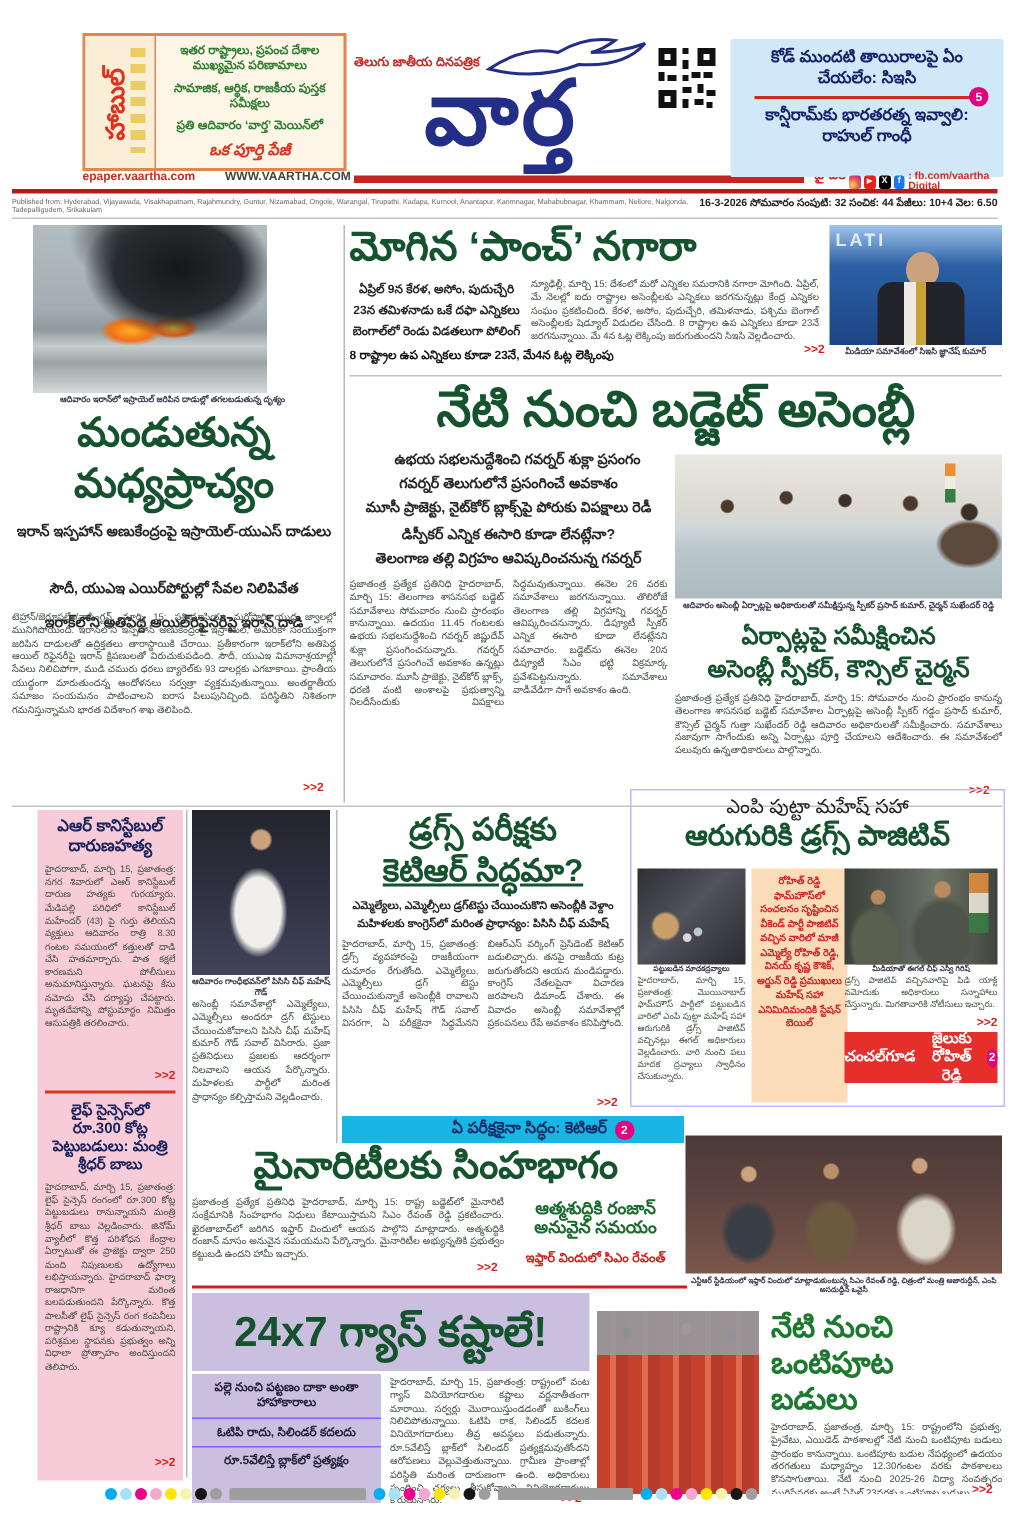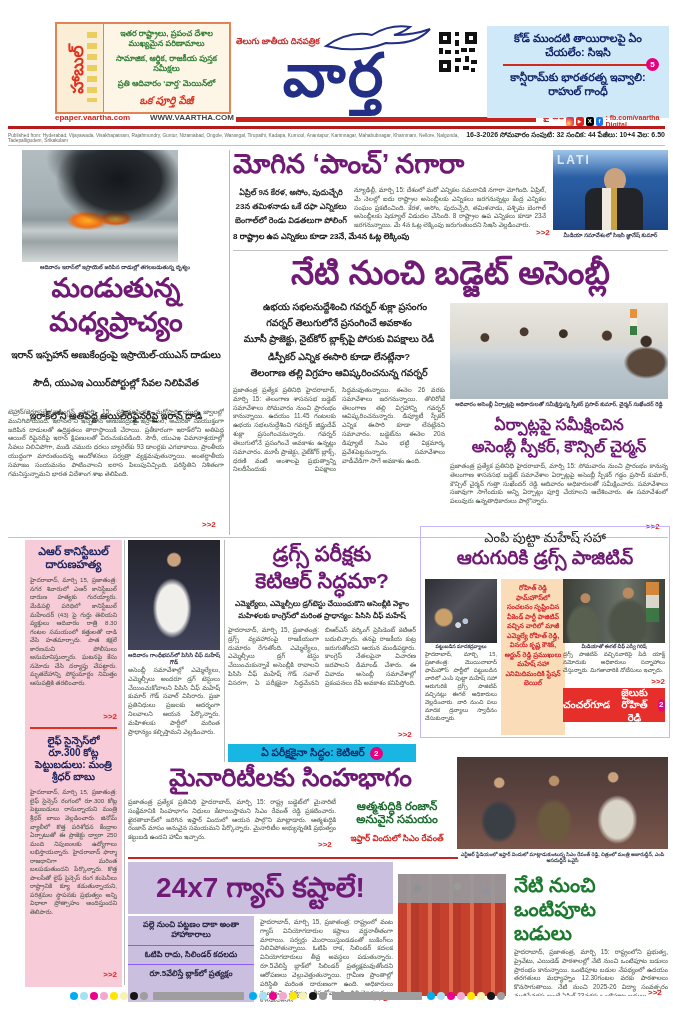--- a/index.html
+++ b/index.html
@@ -1,20 +1,20 @@
 <!DOCTYPE html>
 <html><head>
 <meta charset="utf-8">
 <style>
   html,body{margin:0;padding:0;background:#ffffff;}
   .page{position:relative;width:673px;height:1024px;background:#fff;overflow:hidden;
         font-family:"Liberation Sans","DejaVu Sans",sans-serif;}
   .abs{position:absolute;}
   .t-c{text-align:center;}
-  .hl{font-weight:bold;color:#701a75;line-height:1.08;}
+  .hl{font-weight:bold;color:#14532d;line-height:1.08;}
   .sub{font-weight:bold;color:#262626;line-height:1.15;}
   .body{font-size:6.4px;line-height:1.38;text-align:justify;color:#3e4f3e;}
   .cap{font-size:5.6px;font-weight:bold;color:#38384e;text-align:center;line-height:1.25;}
   .jump{color:#e02020;font-weight:bold;font-size:8px;white-space:nowrap;}
   .cols2{column-count:2;column-gap:6px;}
   .ph{position:absolute;overflow:hidden;background:#9aa3a8;}
   .vline{position:absolute;width:1px;background:#b9b9b9;}
   .hline{position:absolute;height:1px;background:#c2c2c2;}
   .redline{position:absolute;height:2px;background:#c8231e;}
 
@@ -47,21 +47,21 @@
   .pubfrom{font-size:4.8px;color:#666;}
   .issue{font-size:7px;font-weight:bold;color:#1e1e1e;}
 
   
   .pinkbox{background:#f7cbd7;padding:5px 5px;}
   .pinkhl{color:#1c2560;font-weight:bold;text-align:center;line-height:1.2;}
   .lav{background:#cbbfe0;}
   .lavsub{font-weight:bold;color:#23233a;font-size:8px;text-align:center;line-height:1.3;
           padding:4px 3px;border-bottom:1px solid #8b5cf6;}
   .cyanband{background:#18b7e3;display:flex;align-items:center;justify-content:center;gap:5px;
-            color:#0d2a6b;font-weight:bold;font-size:10.5px;}
+            color:#0d2a6b;font-weight:bold;font-size:10.5px;padding-left:40px;}
   .redbox{background:#e62e2a;color:#fff;font-weight:bold;text-align:center;
           display:flex;align-items:center;justify-content:center;gap:4px;font-size:10px;line-height:1.25;}
   .orangenote{background:#fadcb8;color:#d2232a;font-weight:bold;font-size:6.6px;text-align:center;
               line-height:1.45;padding:4px 3px;}
   .greenhl{color:#1b7a2e;font-weight:bold;line-height:1.1;}
 
   
   .ph-fire{background:
     radial-gradient(ellipse 85px 62px at 62% 26%,#15181b 0%,#272c30 50%,rgba(39,44,48,0) 74%),
     radial-gradient(ellipse 55px 42px at 40% 8%,#2c3136 0%,rgba(44,49,54,0) 70%),
@@ -201,21 +201,21 @@
 
   <div class="vline" style="left:229px;top:150px;height:385px;"></div>
 
   <div>
     <div class="ph ph-fire" style="left:22px;top:150px;width:156px;height:112px;"></div>
     <div class="abs cap" style="left:8px;top:264px;width:214px;">ఆదివారం ఇరాన్‌లో ఇస్రాయెల్ జరిపిన దాడుల్లో తగలబడుతున్న దృశ్యం</div>
     <div class="abs hl t-c" style="left:8px;top:274px;width:216px;font-size:27px;">మండుతున్న</div>
     <div class="abs hl t-c" style="left:8px;top:308px;width:216px;font-size:27px;">మధ్యప్రాచ్యం</div>
     <div class="abs sub t-c" style="left:8px;top:350px;width:216px;font-size:9.5px;">ఇరాన్ ఇస్పహాన్ అణుకేంద్రంపై ఇస్రాయెల్-యుఎస్ దాడులు</div>
     <div class="abs sub t-c" style="left:8px;top:370px;width:216px;font-size:9.5px;margin-top:41px;">ఇరాక్‌లోని అతిపెద్ద ఆయిల్‌రిఫైనరీపై ఇరాన్ దాడి</div>
-    <div class="abs sub t-c" style="left:8px;top:378px;width:216px;font-size:9.5px;">సౌదీ, యుఎఇ ఎయిర్‌పోర్టుల్లో సేవల నిలిపివేత</div>
+    <div class="abs sub t-c" style="left:8px;top:388px;width:216px;font-size:9.5px;">సౌదీ, యుఎఇ ఎయిర్‌పోర్టుల్లో సేవల నిలిపివేత</div>
     <div class="abs body" style="left:8px;top:408px;width:216px;height:112px;overflow:hidden;">టెహ్రాన్/జెరూసలేం/వాషింగ్టన్, మార్చి 15: పశ్చిమాసియా మరోసారి యుద్ధ జ్వాలల్లో మునిగిపోయింది. ఇరాన్‌లోని ఇస్పహాన్ అణుకేంద్రంపై ఇస్రాయెల్, అమెరికా సంయుక్తంగా జరిపిన దాడులతో ఉద్రిక్తతలు తారాస్థాయికి చేరాయి. ప్రతీకారంగా ఇరాక్‌లోని అతిపెద్ద ఆయిల్ రిఫైనరీపై ఇరాన్ క్షిపణులతో విరుచుకుపడింది. సౌదీ, యుఎఇ విమానాశ్రయాల్లో సేవలు నిలిచిపోగా, ముడి చమురు ధరలు బ్యారెల్‌కు 93 డాలర్లకు ఎగబాకాయి. ప్రాంతీయ యుద్ధంగా మారుతుందన్న ఆందోళనలు సర్వత్రా వ్యక్తమవుతున్నాయి. అంతర్జాతీయ సమాజం సంయమనం పాటించాలని ఐరాస పిలుపునిచ్చింది. పరిస్థితిని నిశితంగా గమనిస్తున్నామని భారత విదేశాంగ శాఖ తెలిపింది.</div>
     <div class="abs jump" style="left:202px;top:520px;">&gt;&gt;2</div>
   </div>
 
   <div>
     <div class="abs hl" style="left:233px;top:150px;width:320px;font-size:27px;">మోగిన ‘పాంచ్’ నగారా</div>
     <div class="abs sub t-c" style="left:233px;top:188px;width:116px;font-size:8px;">ఏప్రిల్ 9న కేరళ, అసోం, పుదుచ్చేరి</div>
     <div class="abs sub t-c" style="left:233px;top:202px;width:116px;font-size:8px;">23న తమిళనాడు ఒకే దఫా ఎన్నికలు</div>
     <div class="abs sub t-c" style="left:233px;top:216px;width:116px;font-size:8px;">బెంగాల్‌లో రెండు విడతలుగా పోలింగ్</div>
     <div class="abs sub" style="left:233px;top:232px;width:320px;font-size:8px;color:#111;">8 రాష్ట్రాల ఉప ఎన్నికలు కూడా 23నే, మే4న ఓట్ల లెక్కింపు</div>
@@ -273,21 +273,21 @@
   </div>
 
   <div>
     <div class="ph ph-pcc" style="left:128px;top:540px;width:92px;height:110px;"></div>
     <div class="abs cap" style="left:128px;top:652px;width:92px;">ఆదివారం గాంధీభవన్‌లో పిసిసి చీఫ్ మహేష్ గౌడ్</div>
     <div class="abs body" style="left:128px;top:666px;width:92px;height:94px;overflow:hidden;">అసెంబ్లీ సమావేశాల్లో ఎమ్మెల్యేలు, ఎమ్మెల్సీలు అందరూ డ్రగ్ టెస్టులు చేయించుకోవాలని పిసిసి చీఫ్ మహేష్ కుమార్ గౌడ్ సవాల్ విసిరారు. ప్రజా ప్రతినిధులు ప్రజలకు ఆదర్శంగా నిలవాలని ఆయన పేర్కొన్నారు. మహిళలకు పార్టీలో మరింత ప్రాధాన్యం కల్పిస్తామని వెల్లడించారు.</div>
   </div>
 
   <div>
     <div class="abs hl t-c" style="left:228px;top:543px;width:188px;font-size:21px;">డ్రగ్స్ పరీక్షకు</div>
-    <div class="abs hl t-c" style="left:228px;top:570px;width:188px;font-size:21px;">కెటిఆర్ సిద్ధమా?</div>
+    <div class="abs hl t-c" style="left:228px;top:570px;width:188px;font-size:21px;text-decoration:underline;">కెటిఆర్ సిద్ధమా?</div>
     <div class="abs sub t-c" style="left:228px;top:600px;width:188px;font-size:7.3px;">ఎమ్మెల్యేలు, ఎమ్మెల్సీలు డ్రగ్‌టెస్టు చేయించుకొని అసెంబ్లీకి వెళ్దాం</div>
     <div class="abs sub t-c" style="left:228px;top:612px;width:188px;font-size:7.3px;">మహిళలకు కాంగ్రెస్‌లో మరింత ప్రాధాన్యం: పిసిసి చీఫ్ మహేష్</div>
     <div class="abs body cols2" style="left:228px;top:626px;width:188px;height:112px;overflow:hidden;">హైదరాబాద్, మార్చి 15, ప్రజాతంత్ర: డ్రగ్స్ వ్యవహారంపై రాజకీయంగా దుమారం రేగుతోంది. ఎమ్మెల్యేలు, ఎమ్మెల్సీలు డ్రగ్ టెస్టు చేయించుకున్నాకే అసెంబ్లీకి రావాలని పిసిసి చీఫ్ మహేష్ గౌడ్ సవాల్ విసరగా, ఏ పరీక్షకైనా సిద్ధమేనని బిఆర్ఎస్ వర్కింగ్ ప్రెసిడెంట్ కెటిఆర్ బదులిచ్చారు. తనపై రాజకీయ కుట్ర జరుగుతోందని ఆయన మండిపడ్డారు. కాంగ్రెస్ నేతలపైనా విచారణ జరపాలని డిమాండ్ చేశారు. ఈ వివాదం అసెంబ్లీ సమావేశాల్లో ప్రకంపనలు రేపే అవకాశం కనిపిస్తోంది.</div>
     <div class="abs jump" style="left:398px;top:730px;">&gt;&gt;2</div>
     <div class="abs cyanband" style="left:228px;top:744px;width:188px;height:18px;">
       <span>ఏ పరీక్షకైనా సిద్ధం: కెటిఆర్</span>
       <span class="badge">2</span>
     </div>
   </div>
 

